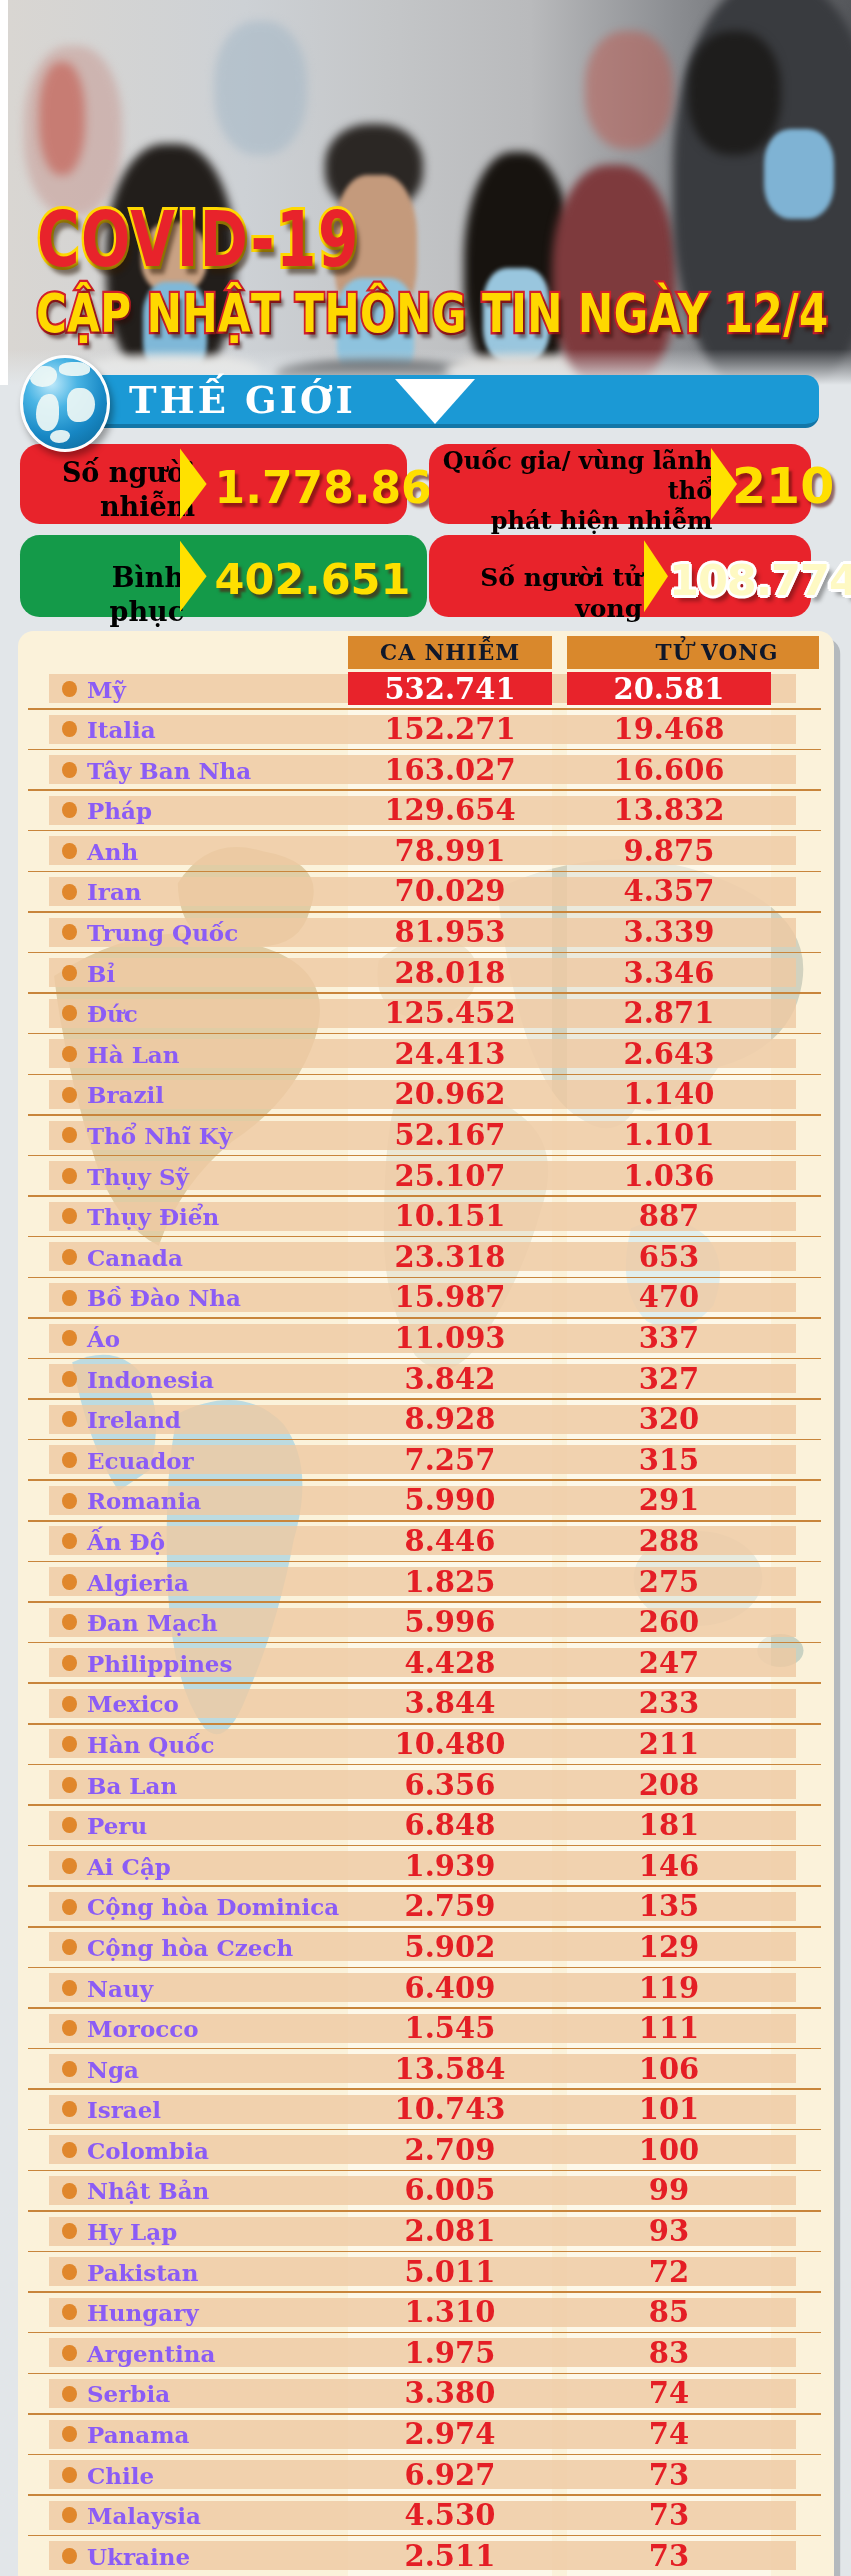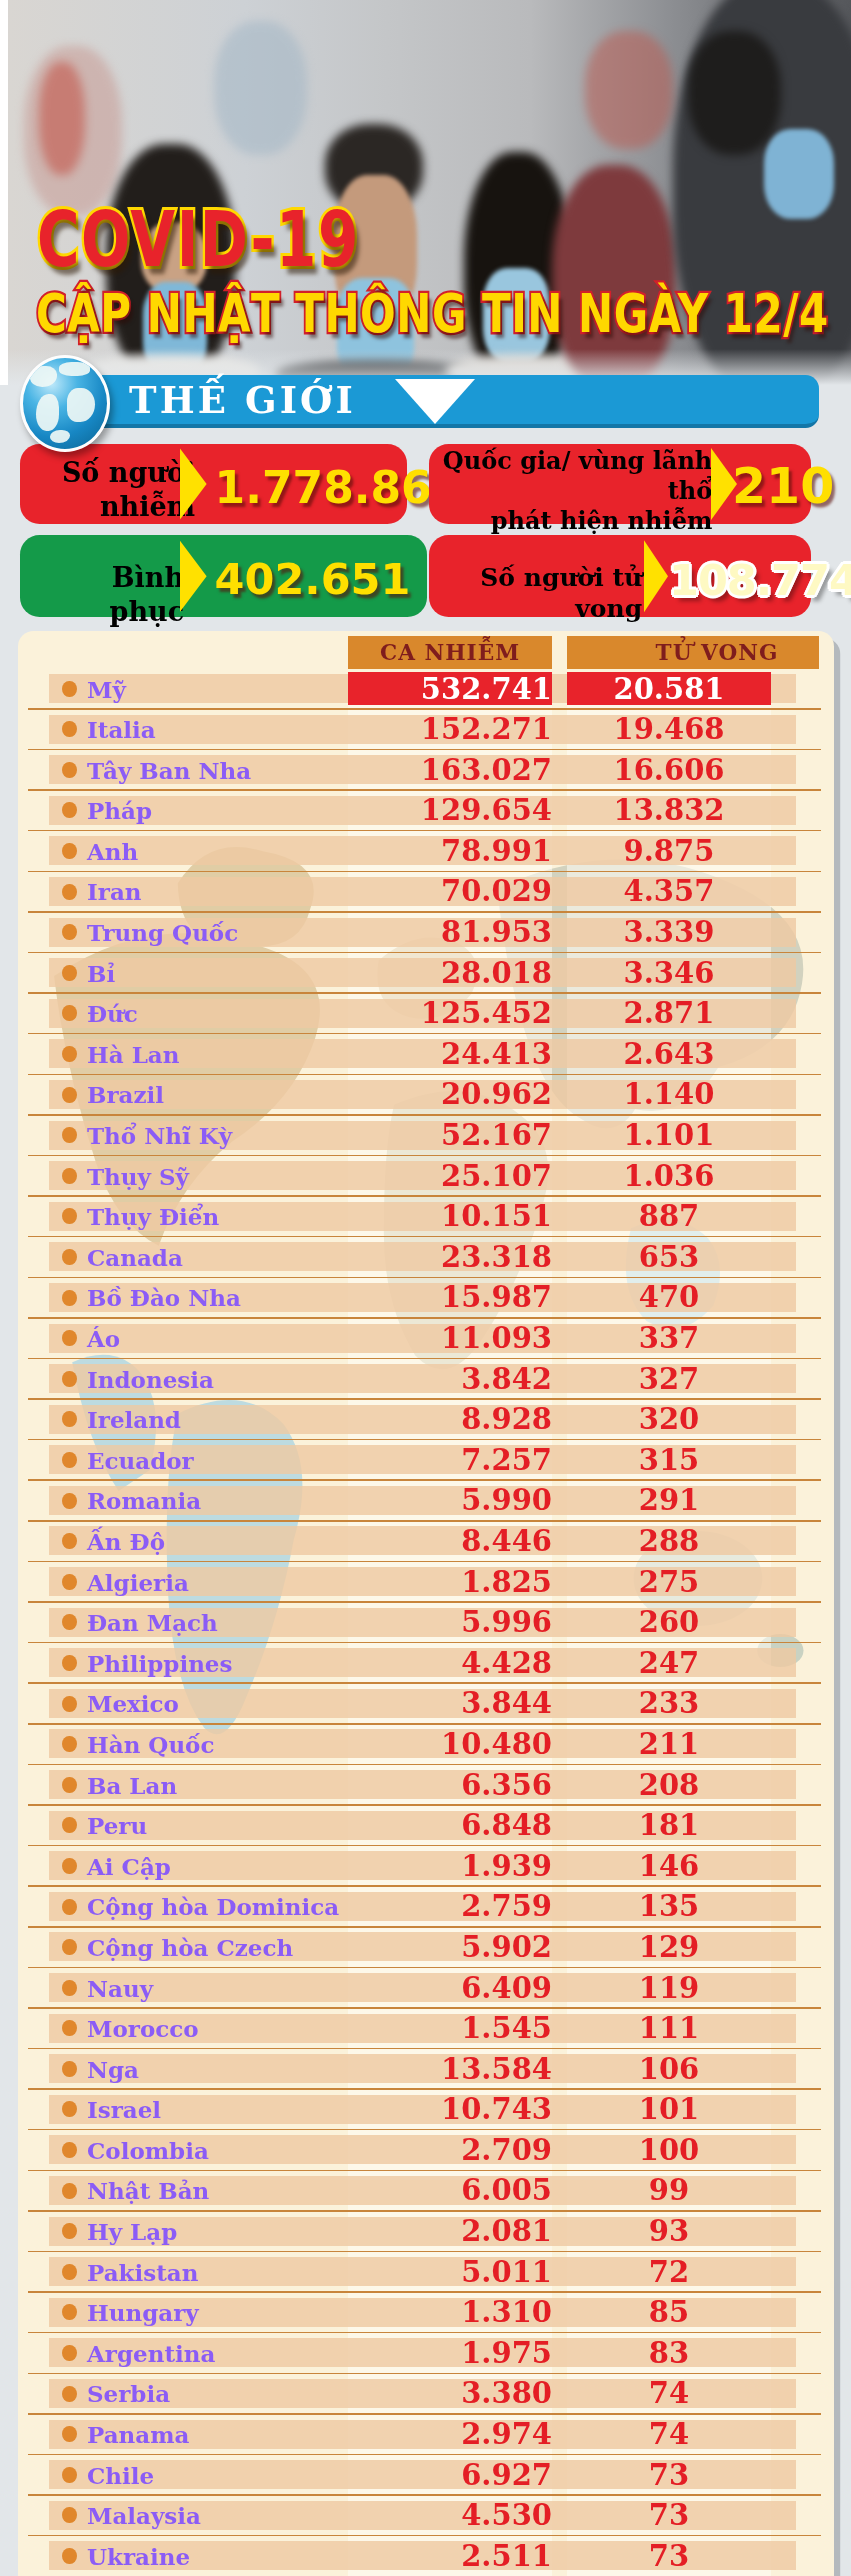--- a/index.html
+++ b/index.html
@@ -59,31 +59,31 @@
   #stat-deaths{left:429px;top:535px;width:382px;height:82px;}
   #stat-deaths .stat-label{left:7.2px;top:27px;width:206px;font-size:25px;}
   #stat-deaths .stat-arrow{left:215px;top:5.2px;width:24px;height:72px;}
   #stat-deaths .stat-value{left:240px;top:19.6px;width:139px;font-size:43px;letter-spacing:-1px;}
   
   #world-table{position:absolute;left:18px;top:631px;width:816px;height:2107px;
                background:#fbf2da;border-radius:15.5px;box-shadow:6.2px 7.2px 0 rgba(125,130,136,.45);overflow:hidden;}
   #map-decor{position:absolute;left:5.2px;top:175px;opacity:.75;}
   .stripe{position:absolute;top:41px;height:2053px;width:204px;background:rgba(255,253,246,.55);}
   #stripe-cases{left:330px;} #stripe-deaths{left:549px;}
-  .thead{position:absolute;top:5.2px;height:33px;background:#d9882c;color:#7f1d1d;
+  .thead{position:absolute;top:5.2px;height:33px;background:#d9882c;color:#0f172a;
          display:flex;align-items:center;justify-content:center;
          font-size:21.6px;font-weight:bold;letter-spacing:1px;}
   #thead-cases{left:330px;width:204px;} #thead-deaths{left:549px;width:204px;padding-left:48px;}
   #world-rows{position:absolute;left:31px;top:43px;width:747px;}
   .trow{position:relative;height:29px;margin-bottom:11.6px;background:rgba(238,201,162,.82);}
   .trow::after{content:"";position:absolute;left:-20.6px;right:-25px;bottom:-6.7px;height:1.5px;background:#c8853b;}
   .bullet{position:absolute;left:13.4px;top:6.7px;width:14.4px;height:16px;border-radius:50%;background:#e0872c;}
   .cname{position:absolute;left:38px;top:50%;transform:translateY(-50%);font-size:23px;font-weight:bold;color:#8b5cf6;white-space:nowrap;}
   .cnum{position:absolute;top:50%;transform:translateY(-50%);width:204px;text-align:center;font-size:29px;font-weight:bold;color:#e41e25;}
-  .cnum.cases{left:299px;text-align:right;} .cnum.deaths{left:518px;}
+  .cnum.cases{left:299px;} .cnum.deaths{left:518px;}
   .cellbg{display:none;}
   .trow.hl .cellbg{display:block;position:absolute;top:-2.1px;bottom:-2.1px;width:204px;background:#e8232b;}
   .trow.hl .cellbg.c1{left:299px;} .trow.hl .cellbg.c2{left:518px;}
   .trow.hl .cnum{color:#fff;}
 </style>
 </head>
 <body>
 
 <div id="page">
 

